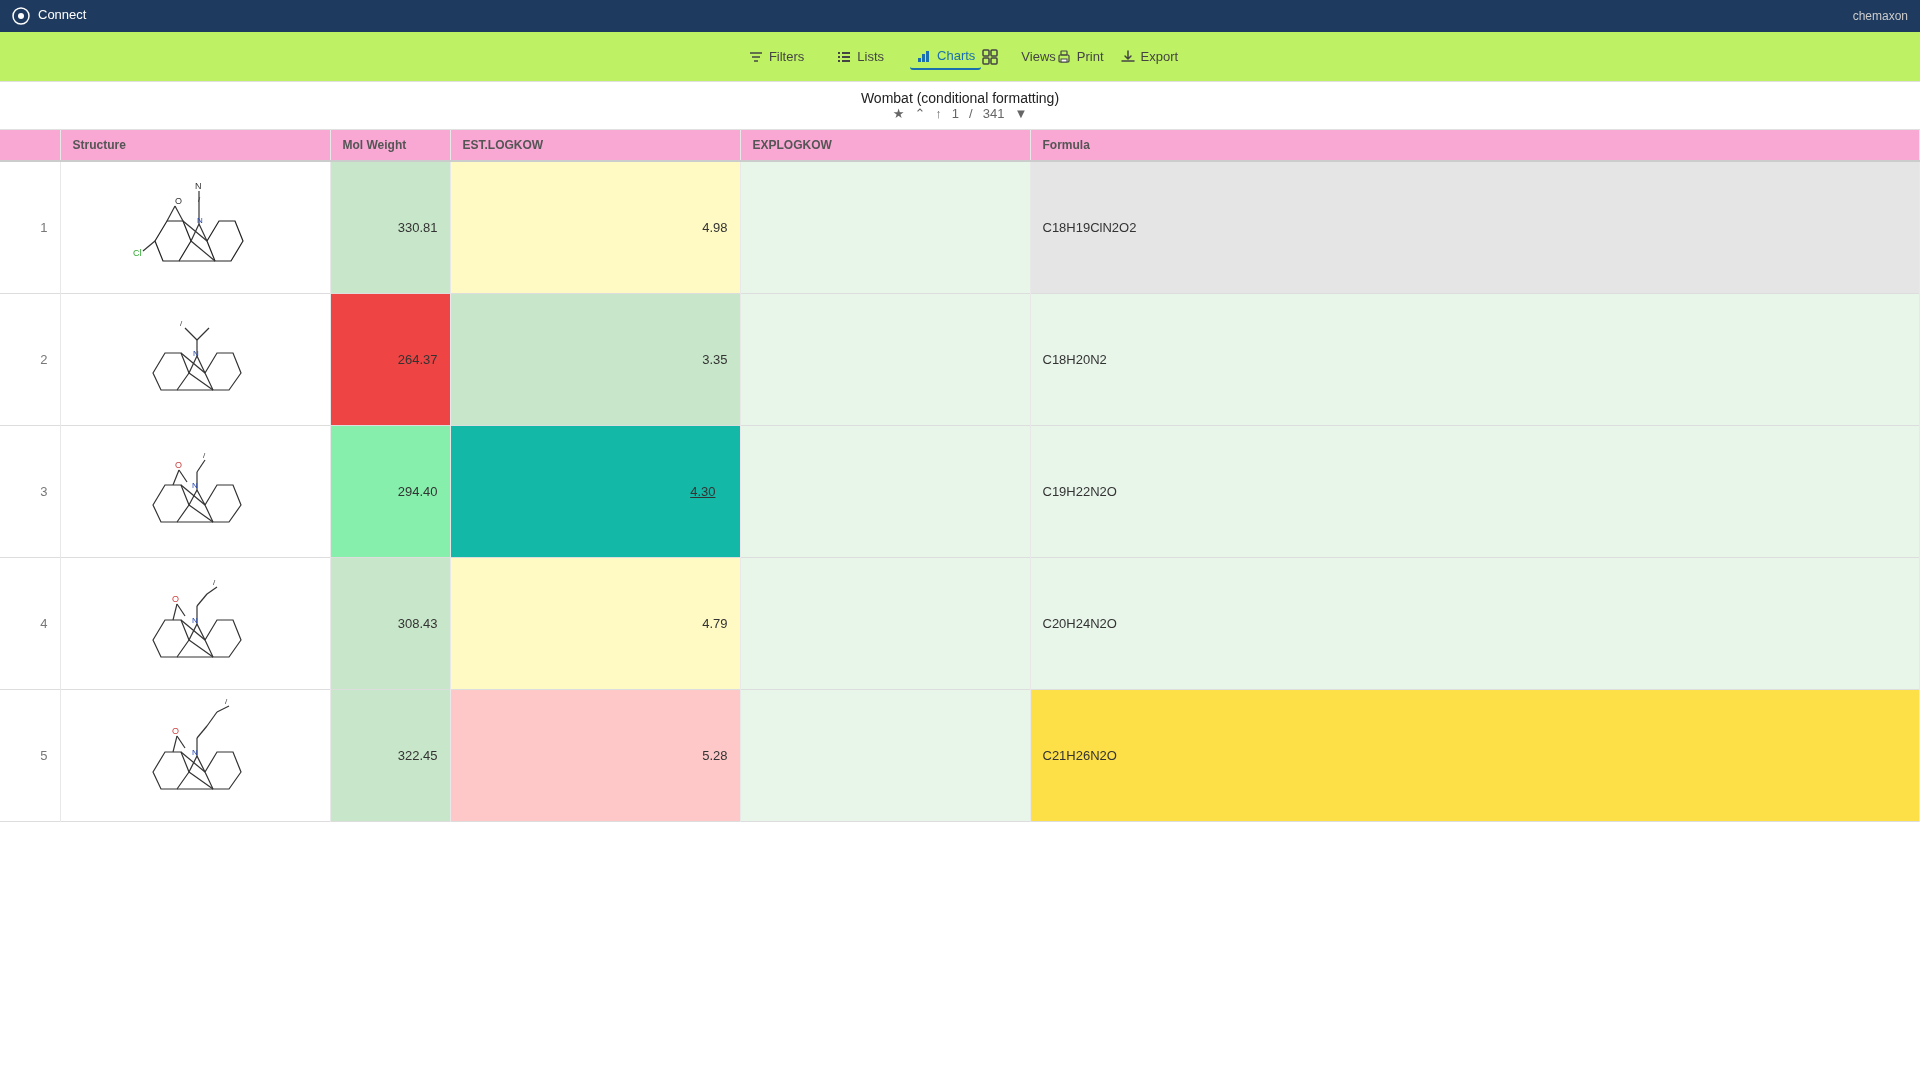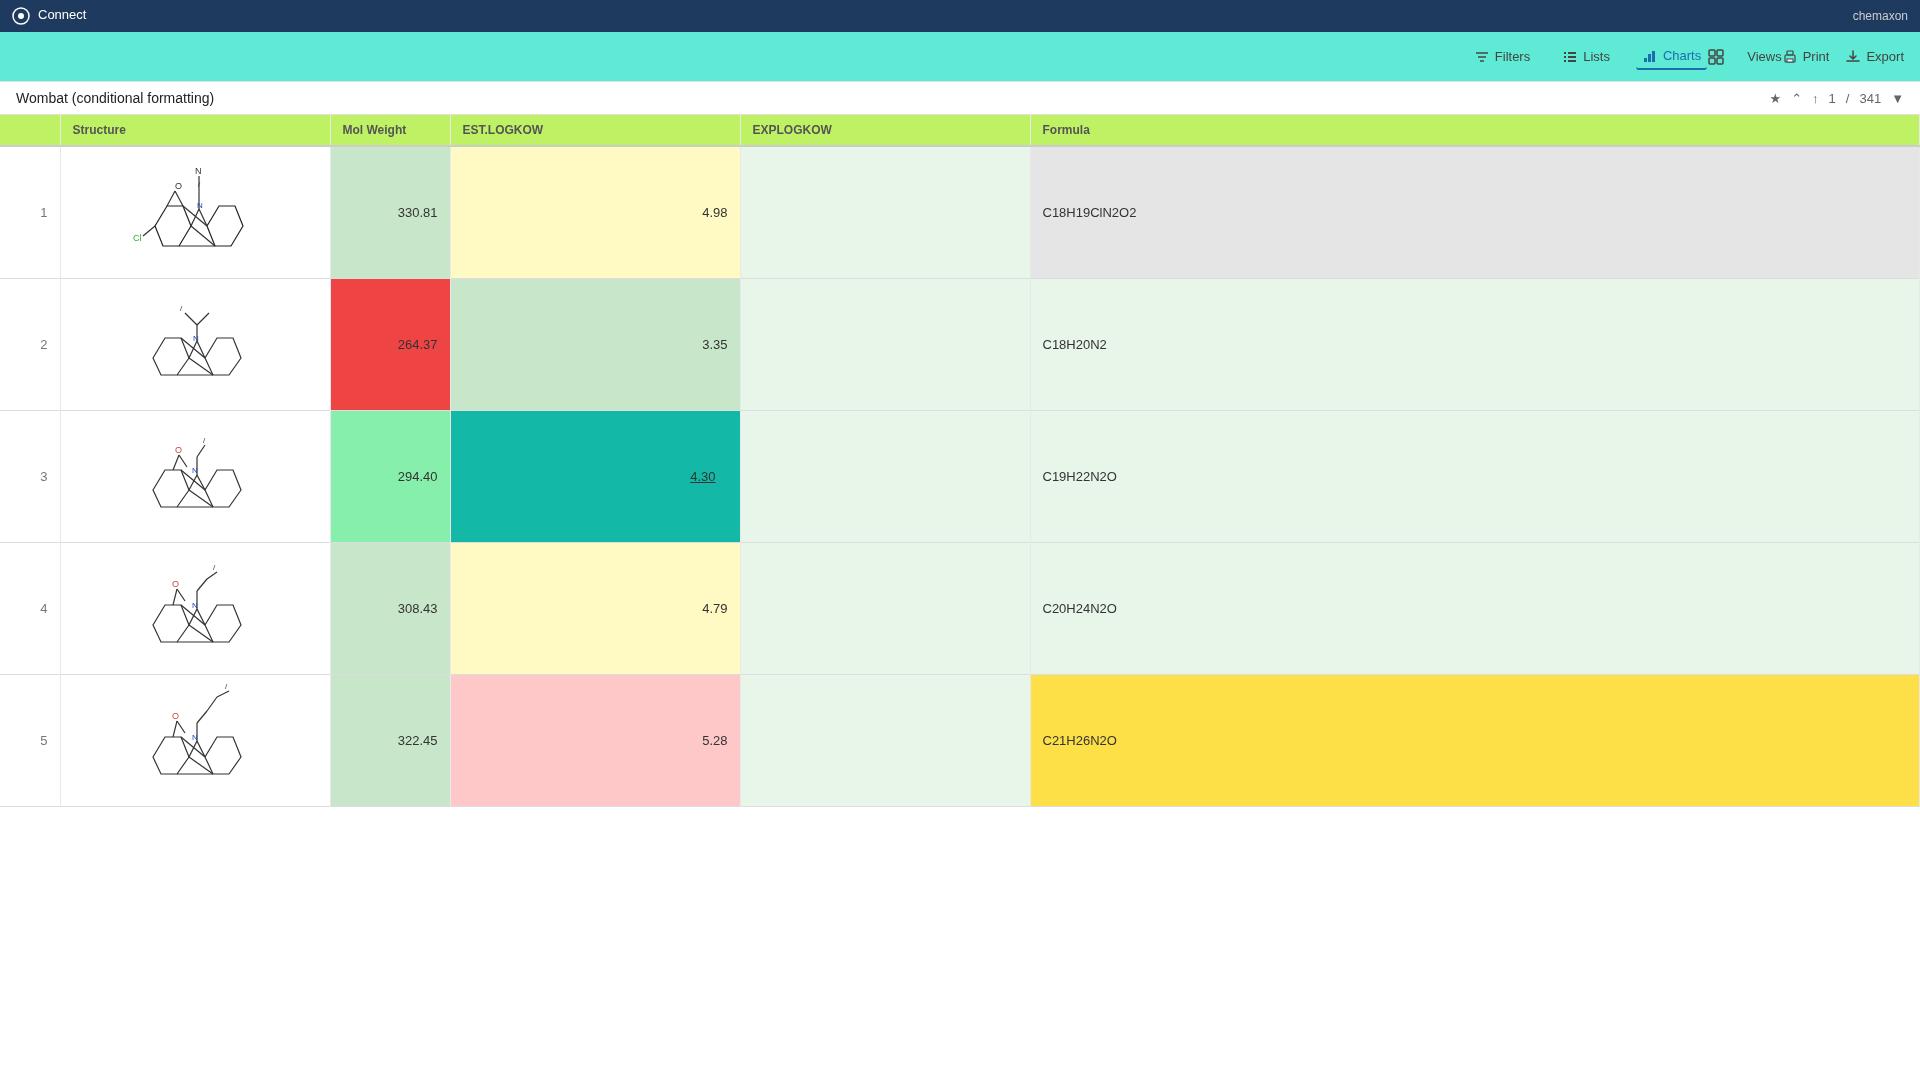--- a/index.html
+++ b/index.html
@@ -17,53 +17,54 @@
     }
     .titlebar-left { display: flex; align-items: flex-start; gap: 8px; }
     .titlebar-logo { width: 18px; height: 18px; }
     .titlebar-right { font-size: 12px; color: #ccc; }
 
     
     .toolbar {
       height: 50px;
       display: flex;
       align-items: center;
-      justify-content: flex-end;
+      justify-content: center;
       padding: 0 16px;
       border-bottom: 1px solid #e0e0e0;
-      background: #5eead4;
+      background: #bef264;
     }
     .toolbar-left { display: flex; align-items: center; gap: 20px; }
     .toolbar-btn {
       display: flex; align-items: center; gap: 5px;
       cursor: pointer; color: #444; font-size: 13px; padding: 4px 6px;
       border-radius: 3px;
     }
     .toolbar-btn.active { color: #1a6faf; border-bottom: 2px solid #1a6faf; }
     .toolbar-center { display: flex; align-items: center; gap: 22px; cursor: pointer; color: #444; font-size: 13px; }
     .toolbar-right { display: flex; align-items: center; gap: 16px; }
     .toolbar-action {
       display: flex; align-items: center; gap: 5px;
       cursor: pointer; color: #444; font-size: 13px;
     }
 
     
     .page-header {
       display: flex; align-items: center; justify-content: space-between;
       padding: 8px 16px;
       border-bottom: 1px solid #e0e0e0;
+      flex-direction: column;
     }
     .page-title { font-size: 14px; font-weight: 500; color: #222; }
     .page-controls { display: flex; align-items: center; gap: 10px; color: #666; font-size: 13px; }
     .page-controls span { cursor: pointer; }
 
     
     .table-container { overflow: auto; }
     table { width: 100%; border-collapse: collapse; }
-    thead tr { background: #bef264; border-bottom: 2px solid #ccc; }
+    thead tr { background: #f9a8d4; border-bottom: 2px solid #ccc; }
     thead th {
       text-align: left; padding: 8px 12px;
       font-size: 12px; font-weight: 600; color: #555;
       border-right: 1px solid #e8e8e8;
     }
     tbody tr { border-bottom: 1px solid #ddd; }
     tbody td {
       padding: 0 12px; vertical-align: middle;
       border-right: 1px solid #e8e8e8;
     }

